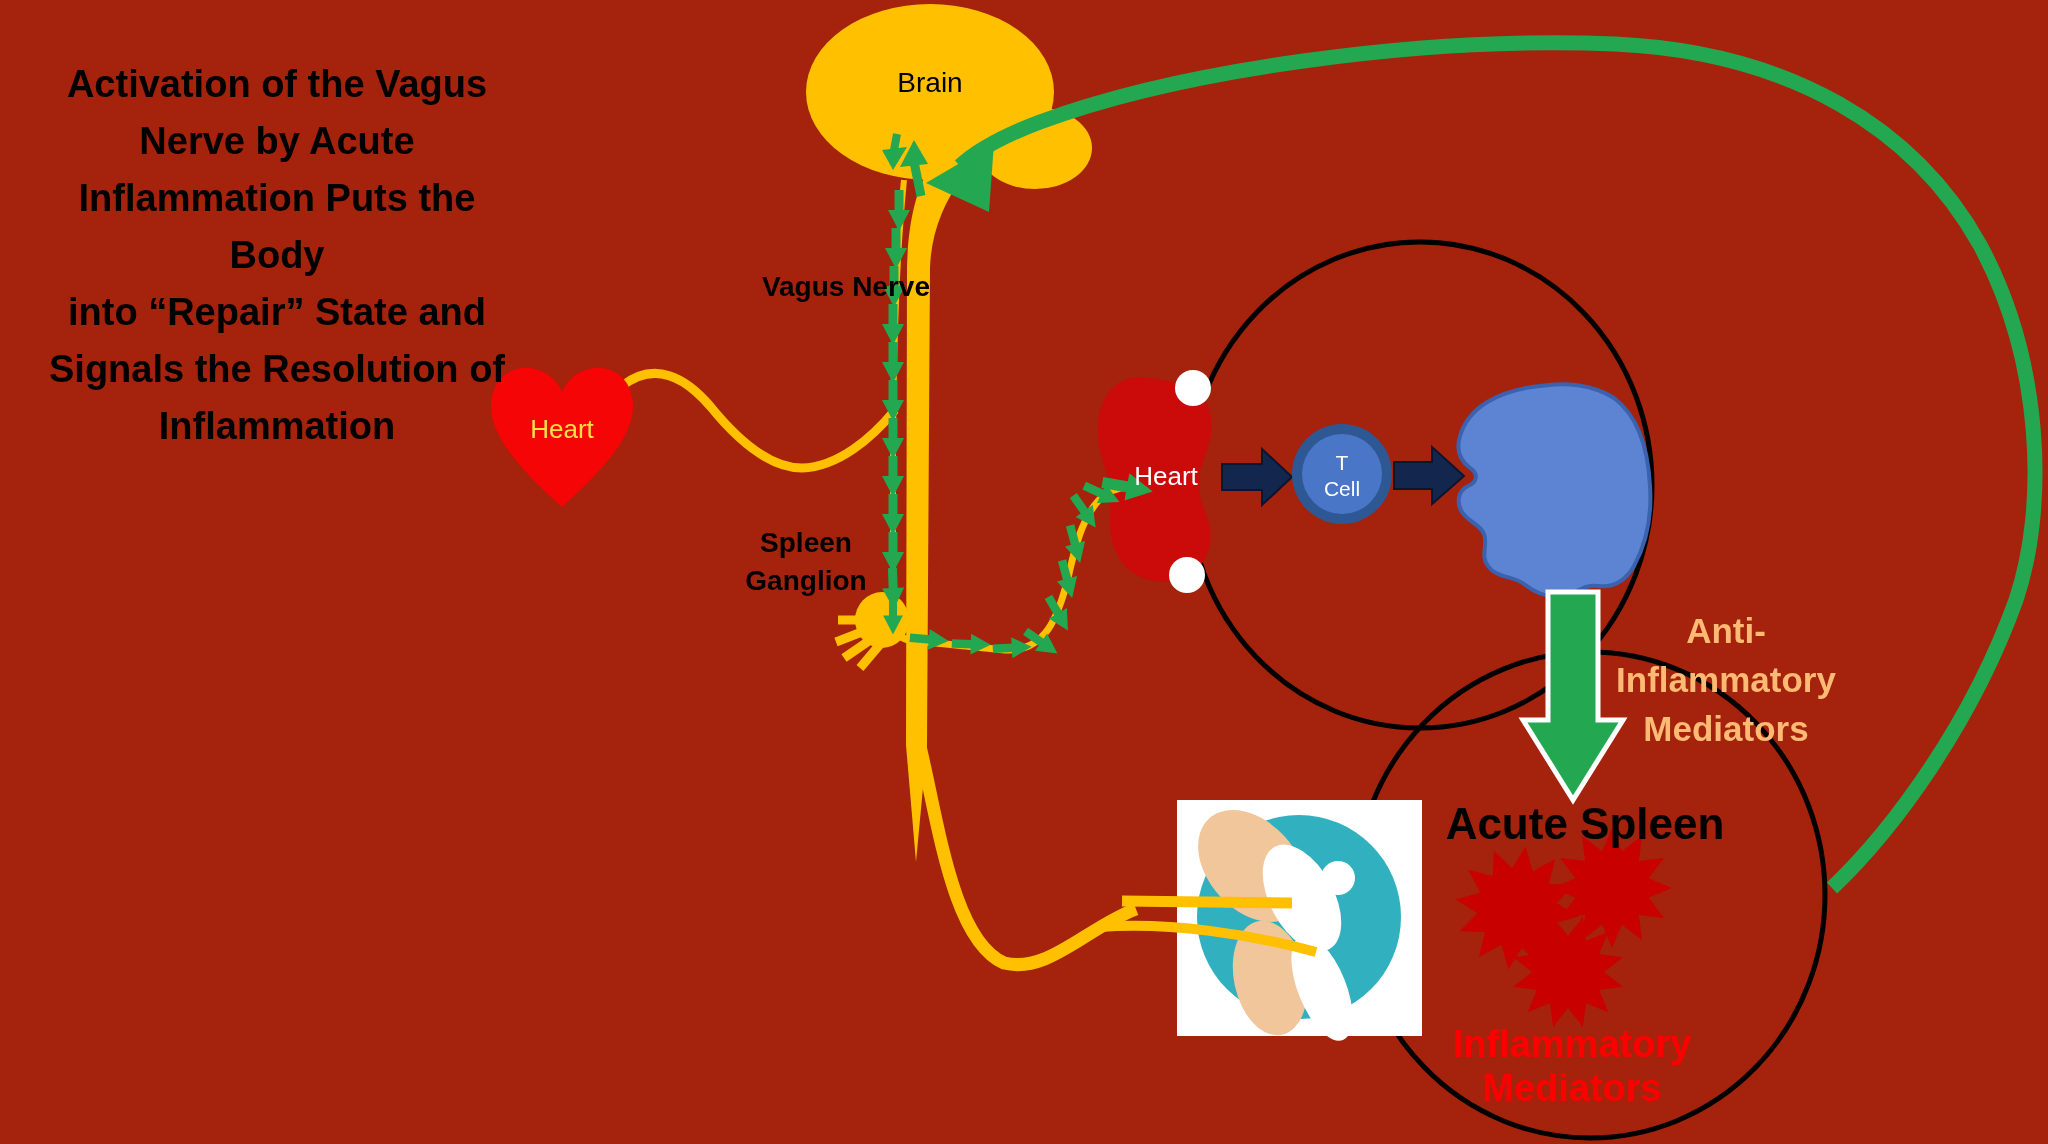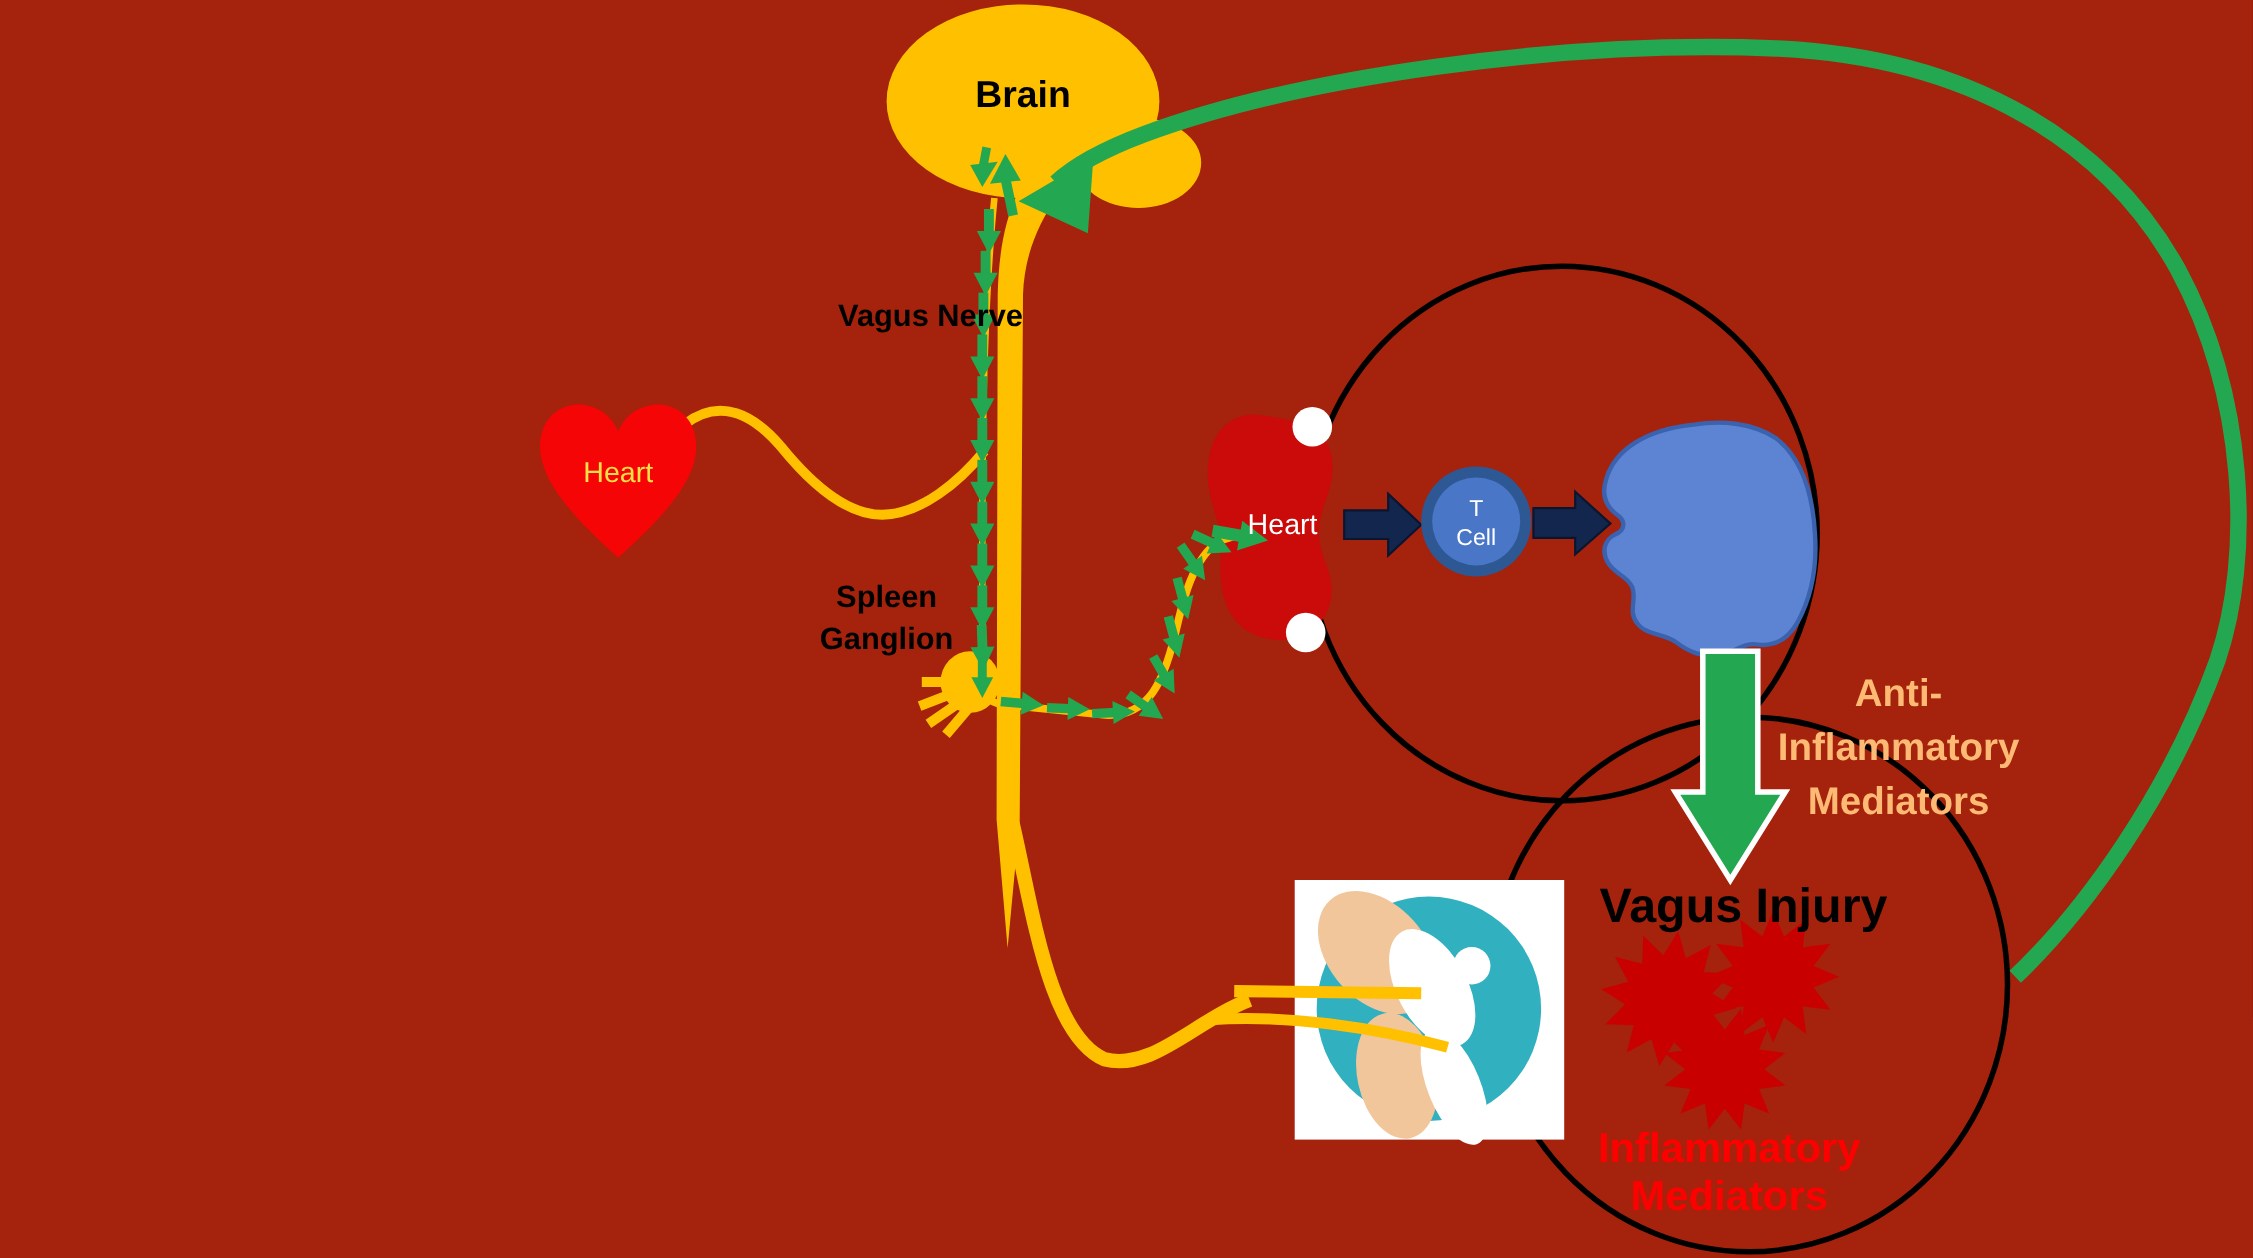--- a/index.html
+++ b/index.html
@@ -1,21 +1,21 @@
 <!DOCTYPE html>
 <html><head>
 <meta charset="utf-8">
 <style>
   html,body{margin:0;padding:0;background:#7a1508;}
   #stage{position:relative;width:2048px;height:1144px;overflow:hidden;
          font-family:"Liberation Sans","DejaVu Sans",sans-serif;background:#A5220C;}
   #stage svg{position:absolute;left:0;top:0;}
   .lbl{position:absolute;white-space:pre-line;text-align:center;line-height:1.2;}
   .lbl-title{left:31px;top:56px;width:492px;font-size:38px;line-height:57px;font-weight:bold;color:#000;}
-  .lbl-brain{left:830px;top:66px;width:200px;font-size:34px;font-weight:bold;color:#000;}
+  .lbl-brain{left:830px;top:66px;width:200px;font-size:28px;font-weight:normal;color:#000;}
   .lbl-vagus{left:680px;top:270px;width:250px;font-size:28px;font-weight:bold;color:#000;text-align:right;}
   .lbl-coeliac{left:706px;top:524px;width:200px;font-size:28px;line-height:38px;font-weight:bold;color:#000;}
   .lbl-heart{left:462px;top:414px;width:200px;font-size:26px;color:#fde047;}
   .lbl-spleen{left:1066px;top:461px;width:200px;font-size:26px;color:#fff;}
   .lbl-tcell{left:1292px;top:450px;width:100px;font-size:21px;line-height:26px;color:#fff;}
   .lbl-macro{left:1453px;top:438px;width:200px;font-size:25px;line-height:30px;color:#fff;}
   .lbl-anti{left:1576px;top:606px;width:300px;font-size:35px;line-height:49px;font-weight:bold;color:#fdba74;}
   .lbl-acute{left:1420px;top:798px;width:330px;font-size:44px;font-weight:bold;color:#000;}
   .lbl-inflam{left:1412px;top:1022px;width:320px;font-size:38px;line-height:44px;font-weight:bold;color:#FF0000;}
 </style>
@@ -133,28 +133,34 @@
 
   <path fill="#23A750" stroke="#ffffff" stroke-width="5" d="M 1548 592 L 1598 592 L 1598 720 L 1623 720 L 1573 800 L 1523 720 L 1548 720 Z"></path>
 
   <g id="stars-group">
         <polygon points="1578.4,916.6 1553.8,923.6 1565.9,946.2 1541.1,939.9 1540.2,965.5 1521.9,947.7 1508.4,969.4 1501.4,944.8 1478.8,956.9 1485.1,932.1 1459.5,931.2 1477.3,912.9 1455.6,899.4 1480.2,892.4 1468.1,869.8 1492.9,876.1 1493.8,850.5 1512.1,868.3 1525.6,846.6 1532.6,871.2 1555.2,859.1 1548.9,883.9 1574.5,884.8 1556.7,903.1" fill="#C90000"></polygon>
         <polygon points="1672.0,888.0 1648.7,897.8 1664.0,918.0 1638.9,914.9 1642.0,940.0 1621.8,924.7 1612.0,948.0 1602.2,924.7 1582.0,940.0 1585.1,914.9 1560.0,918.0 1575.3,897.8 1552.0,888.0 1575.3,878.2 1560.0,858.0 1585.1,861.1 1582.0,836.0 1602.2,851.3 1612.0,828.0 1621.8,851.3 1642.0,836.0 1638.9,861.1 1664.0,858.0 1648.7,878.2" fill="#C90000"></polygon>
         <polygon points="1623.1,986.8 1599.2,990.0 1608.3,1012.3 1586.0,1003.2 1582.8,1027.1 1568.0,1008.0 1553.2,1027.1 1550.0,1003.2 1527.7,1012.3 1536.8,990.0 1512.9,986.8 1532.0,972.0 1512.9,957.2 1536.8,954.0 1527.7,931.7 1550.0,940.8 1553.2,916.9 1568.0,936.0 1582.8,916.9 1586.0,940.8 1608.3,931.7 1599.2,954.0 1623.1,957.2 1604.0,972.0" fill="#C90000"></polygon>
       </g>
 </svg>
 
+<div class="lbl lbl-title">Activation of the Vagus
+Nerve by Acute
+Inflammation Puts the Body
+into “Repair” State and
+Signals the Resolution of
+Inflammation</div>
 <div class="lbl lbl-brain">Brain</div>
 <div class="lbl lbl-vagus">Vagus Nerve</div>
 <div class="lbl lbl-coeliac">Spleen
 Ganglion</div>
 <div class="lbl lbl-heart">Heart</div>
 <div class="lbl lbl-spleen">Heart</div>
 <div class="lbl lbl-tcell">T
 Cell</div>
 <div class="lbl lbl-anti">Anti-
 Inflammatory
 Mediators</div>
-<div class="lbl lbl-acute">Vagus Injury</div>
+<div class="lbl lbl-acute">Acute Spleen</div>
 <div class="lbl lbl-inflam">Inflammatory
 Mediators</div>
 
 </div>
 
 </body></html>

